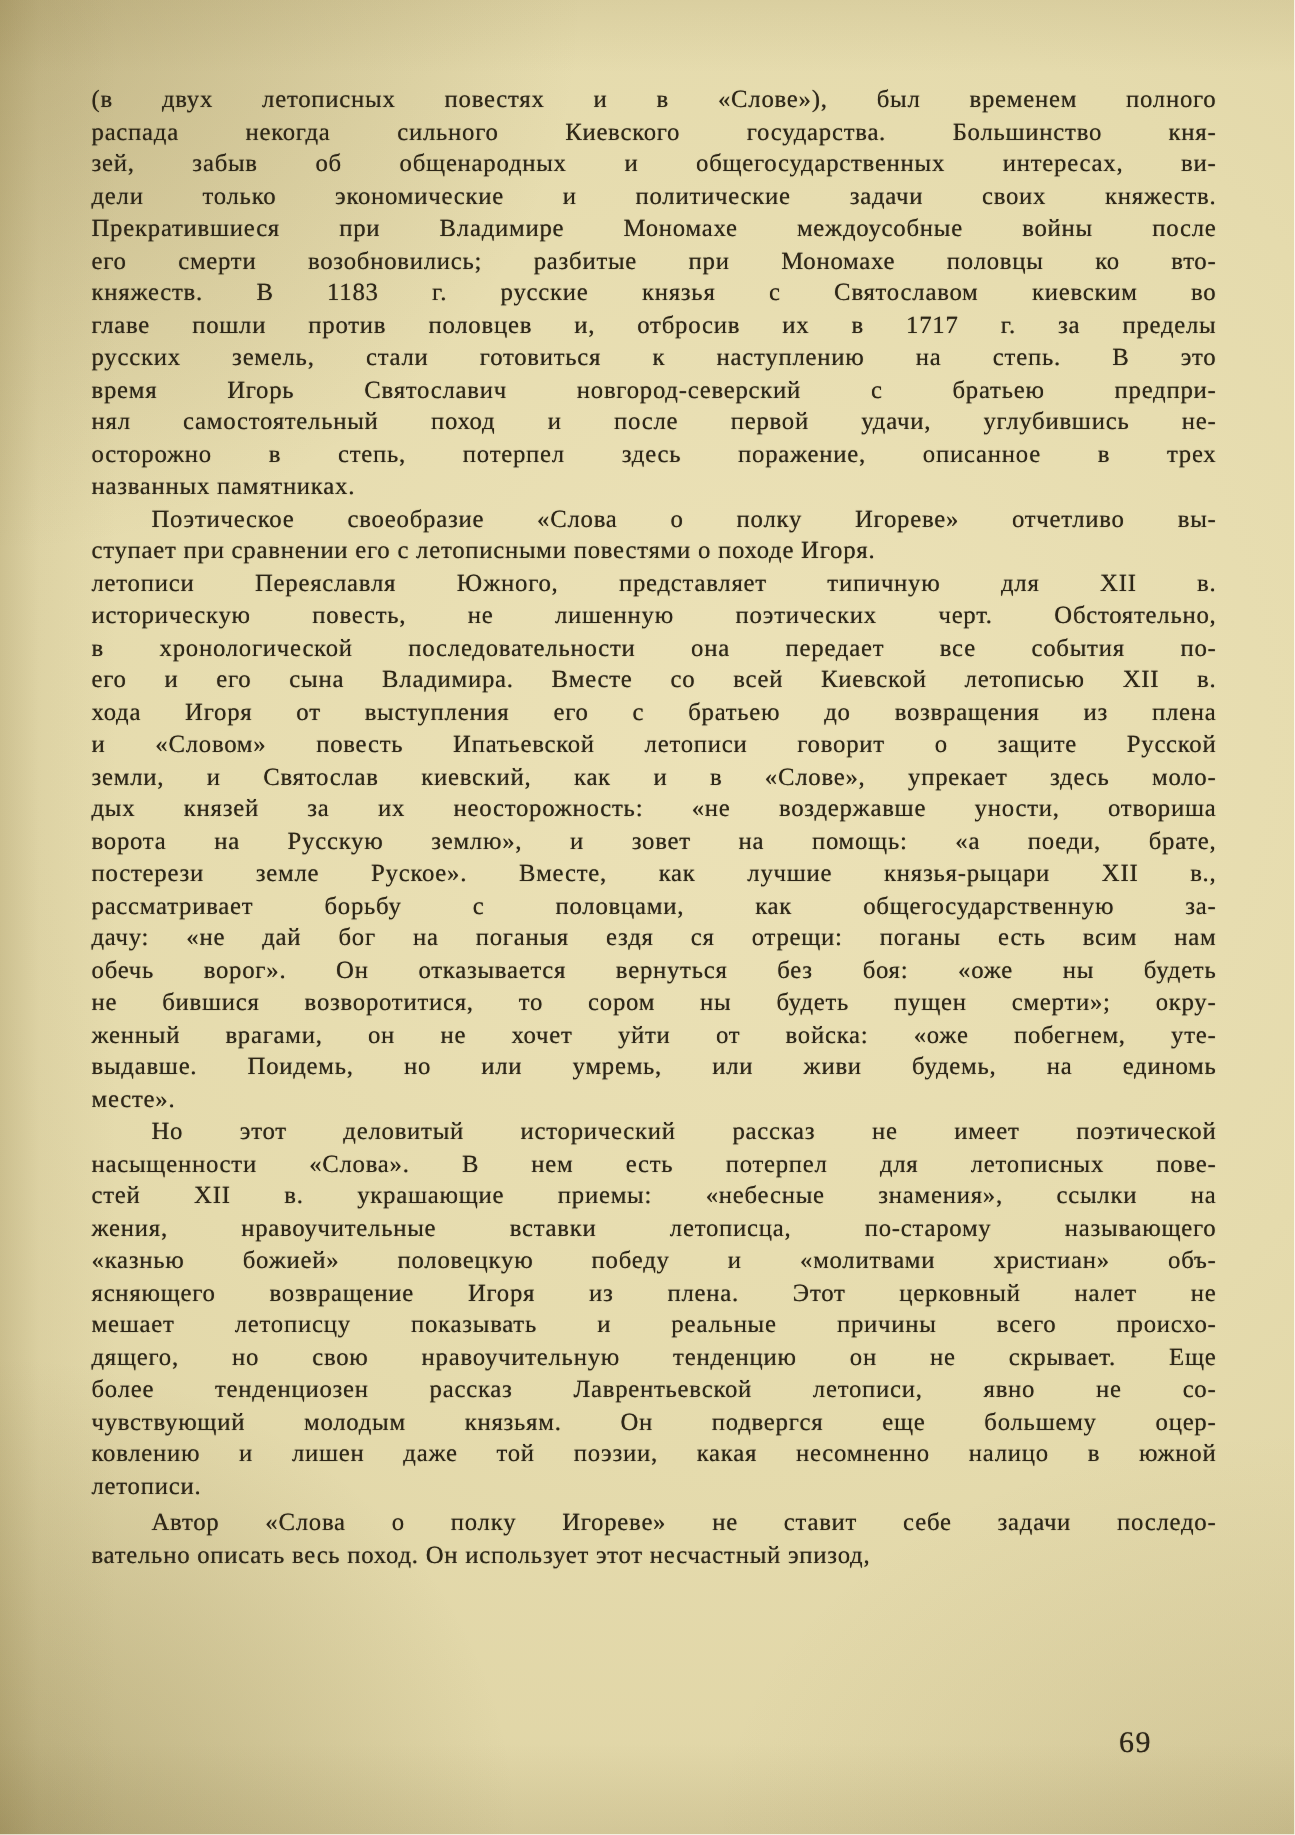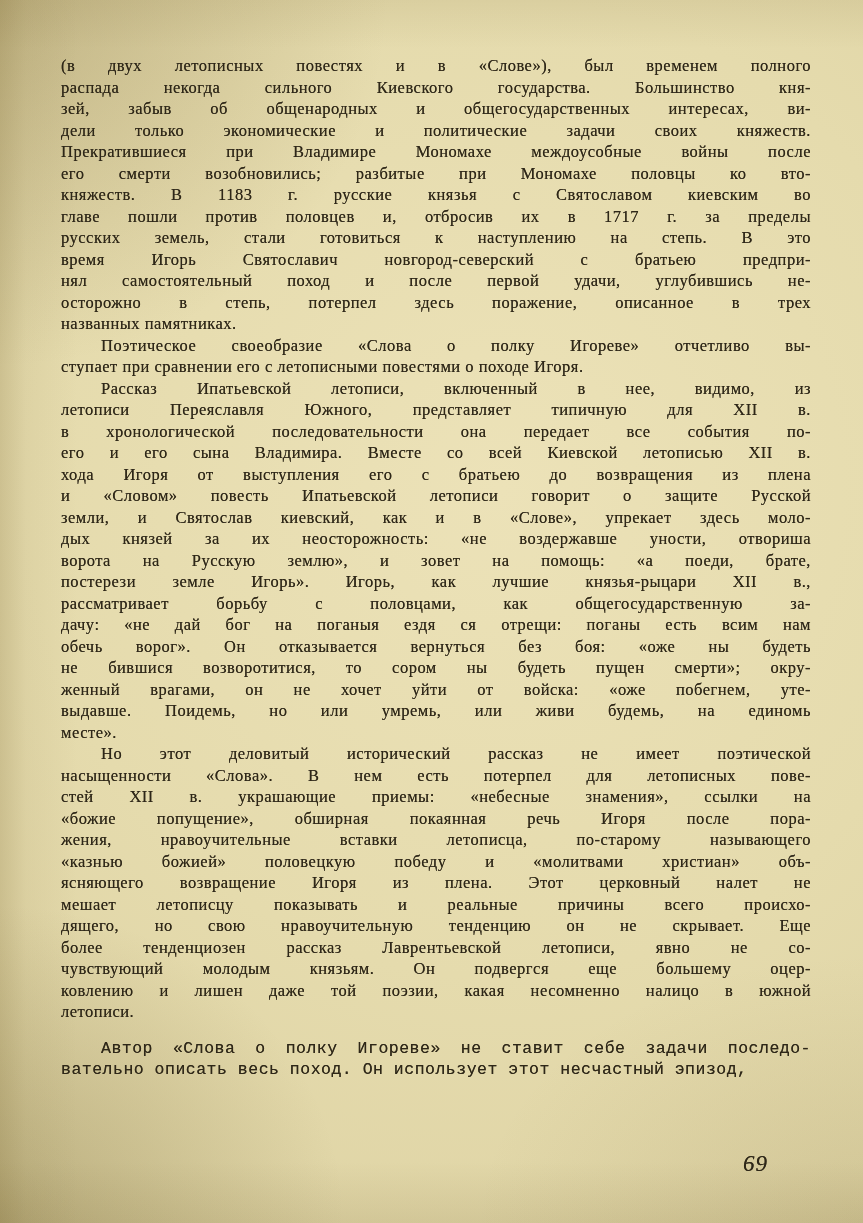--- a/index.html
+++ b/index.html
@@ -39,39 +39,38 @@
     left: 61px;
     top: 55px;
     width: 750px;
     color: var(--ink, #2e2718);
     font-size: 16.5px;
     line-height: 21.5px;
     letter-spacing: 0.5px;
     text-shadow: 0 0 0.6px rgba(46,39,24,0.75);
   }
   .para { margin: 0; }
-  .para.gap { margin-top: 15px; font-family: Liberation Mono, monospace; }
+  .para.gap { margin-top: 3px; }
   .line {
     text-align: justify;
     text-align-last: justify;
     white-space: nowrap;
   }
   .line.pl {
     text-align-last: left;
   }
   .line.indent {
     text-indent: 40px;
   }
   .page-number {
     position: absolute;
     top: 1151px;
     right: 95px;
     color: var(--ink, #2e2718);
-    font-size: 23px;
-    font-style: italic;
+    font-size: 20px;
     letter-spacing: 1px;
     text-shadow: 0 0 0.6px rgba(46,39,24,0.75);
     text-align: right;
   }
 </style>
 </head>
 <body>
 
 <div class="page">
   <div class="vignette"></div>
@@ -89,43 +88,42 @@
         <div class="line">время Игорь Святославич новгород-северский с братьею предпри-</div>
         <div class="line">нял самостоятельный поход и после первой удачи, углубившись не-</div>
         <div class="line">осторожно в степь, потерпел здесь поражение, описанное в трех</div>
         <div class="line pl">названных памятниках.</div>
       </div>
       <div class="para">
         <div class="line indent">Поэтическое своеобразие «Слова о полку Игореве» отчетливо вы-</div>
         <div class="line pl">ступает при сравнении его с летописными повестями о походе Игоря.</div>
       </div>
       <div class="para">
-        <div class="line indent">Рассказ Ипатьевской летописи, включенный в нее, видимо, из</div>
         <div class="line">летописи Переяславля Южного, представляет типичную для XII в.</div>
+        <div class="line">историческую повесть, не лишенную поэтических черт. Обстоятельно,</div>
         <div class="line">в хронологической последовательности она передает все события по-</div>
         <div class="line">его и его сына Владимира. Вместе со всей Киевской летописью XII в.</div>
         <div class="line">хода Игоря от выступления его с братьею до возвращения из плена</div>
         <div class="line">и «Словом» повесть Ипатьевской летописи говорит о защите Русской</div>
         <div class="line">земли, и Святослав киевский, как и в «Слове», упрекает здесь моло-</div>
         <div class="line">дых князей за их неосторожность: «не воздержавше уности, отвориша</div>
         <div class="line">ворота на Русскую землю», и зовет на помощь: «а поеди, брате,</div>
-        <div class="line">постерези земле Игорь». Игорь, как лучшие князья-рыцари XII в.,</div>
+        <div class="line">постерези земле Руское». Вместе, как лучшие князья-рыцари XII в.,</div>
         <div class="line">рассматривает борьбу с половцами, как общегосударственную за-</div>
         <div class="line">дачу: «не дай бог на поганыя ездя ся отрещи: поганы есть всим нам</div>
         <div class="line">обечь ворог». Он отказывается вернуться без боя: «оже ны будеть</div>
         <div class="line">не бившися возворотитися, то сором ны будеть пущен смерти»; окру-</div>
         <div class="line">женный врагами, он не хочет уйти от войска: «оже побегнем, уте-</div>
         <div class="line">выдавше. Поидемь, но или умремь, или живи будемь, на единомь</div>
         <div class="line pl">месте».</div>
       </div>
       <div class="para">
         <div class="line indent">Но этот деловитый исторический рассказ не имеет поэтической</div>
         <div class="line">насыщенности «Слова». В нем есть потерпел для летописных пове-</div>
         <div class="line">стей XII в. украшающие приемы: «небесные знамения», ссылки на</div>
-        <div class="line">«божие попущение», обширная покаянная речь Игоря после пора-</div>
         <div class="line">жения, нравоучительные вставки летописца, по-старому называющего</div>
         <div class="line">«казнью божией» половецкую победу и «молитвами христиан» объ-</div>
         <div class="line">ясняющего возвращение Игоря из плена. Этот церковный налет не</div>
         <div class="line">мешает летописцу показывать и реальные причины всего происхо-</div>
         <div class="line">дящего, но свою нравоучительную тенденцию он не скрывает. Еще</div>
         <div class="line">более тенденциозен рассказ Лаврентьевской летописи, явно не со-</div>
         <div class="line">чувствующий молодым князьям. Он подвергся еще большему оцер-</div>
         <div class="line">ковлению и лишен даже той поэзии, какая несомненно налицо в южной</div>
         <div class="line pl">летописи.</div>
       </div>

